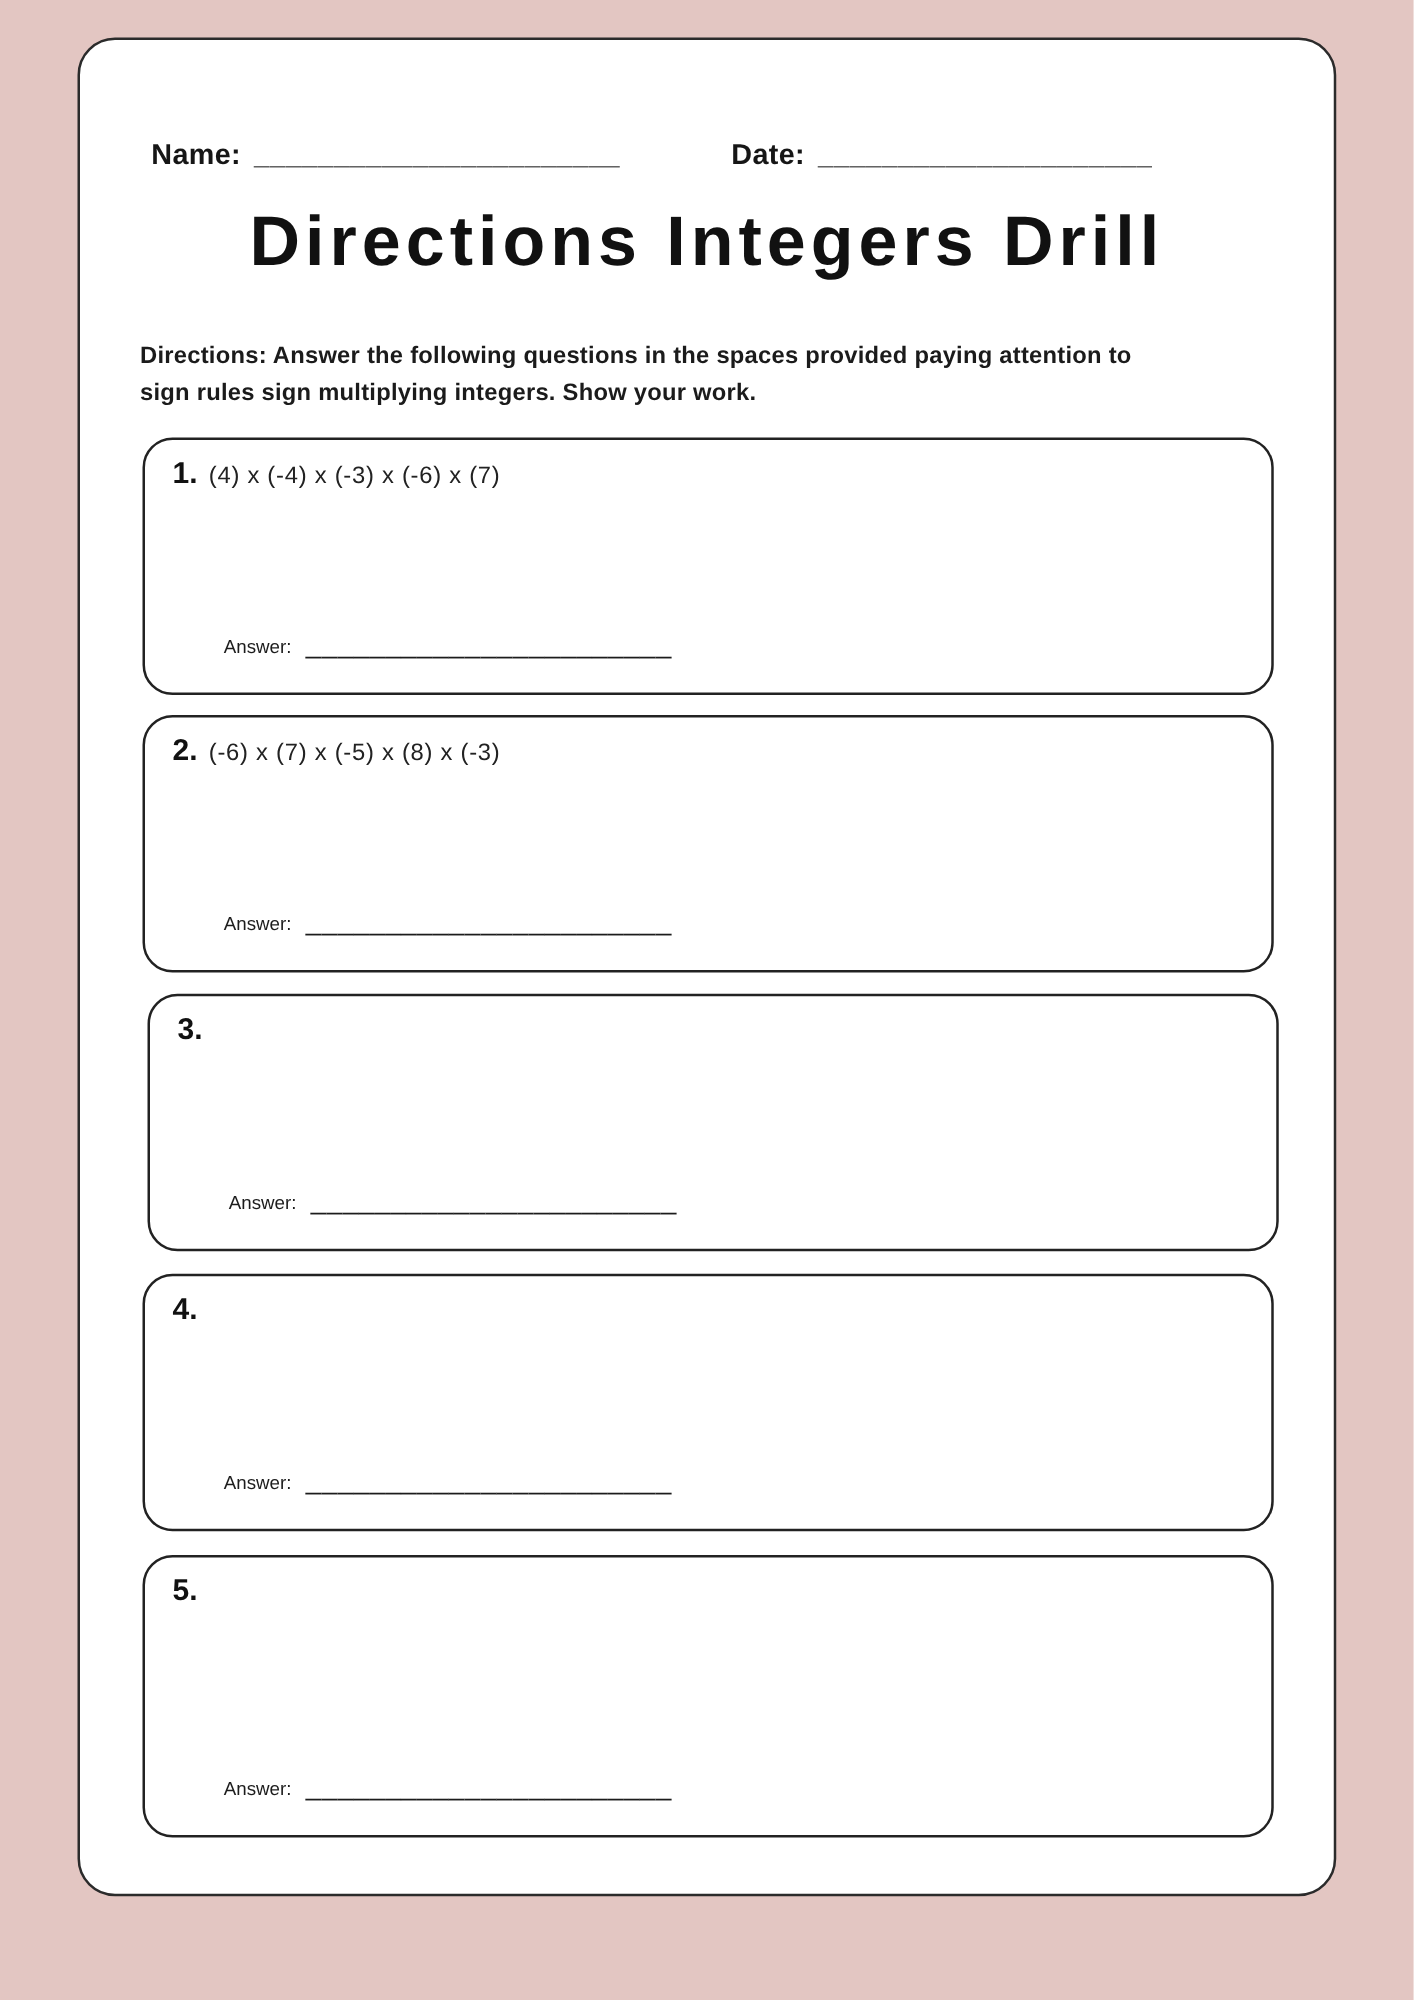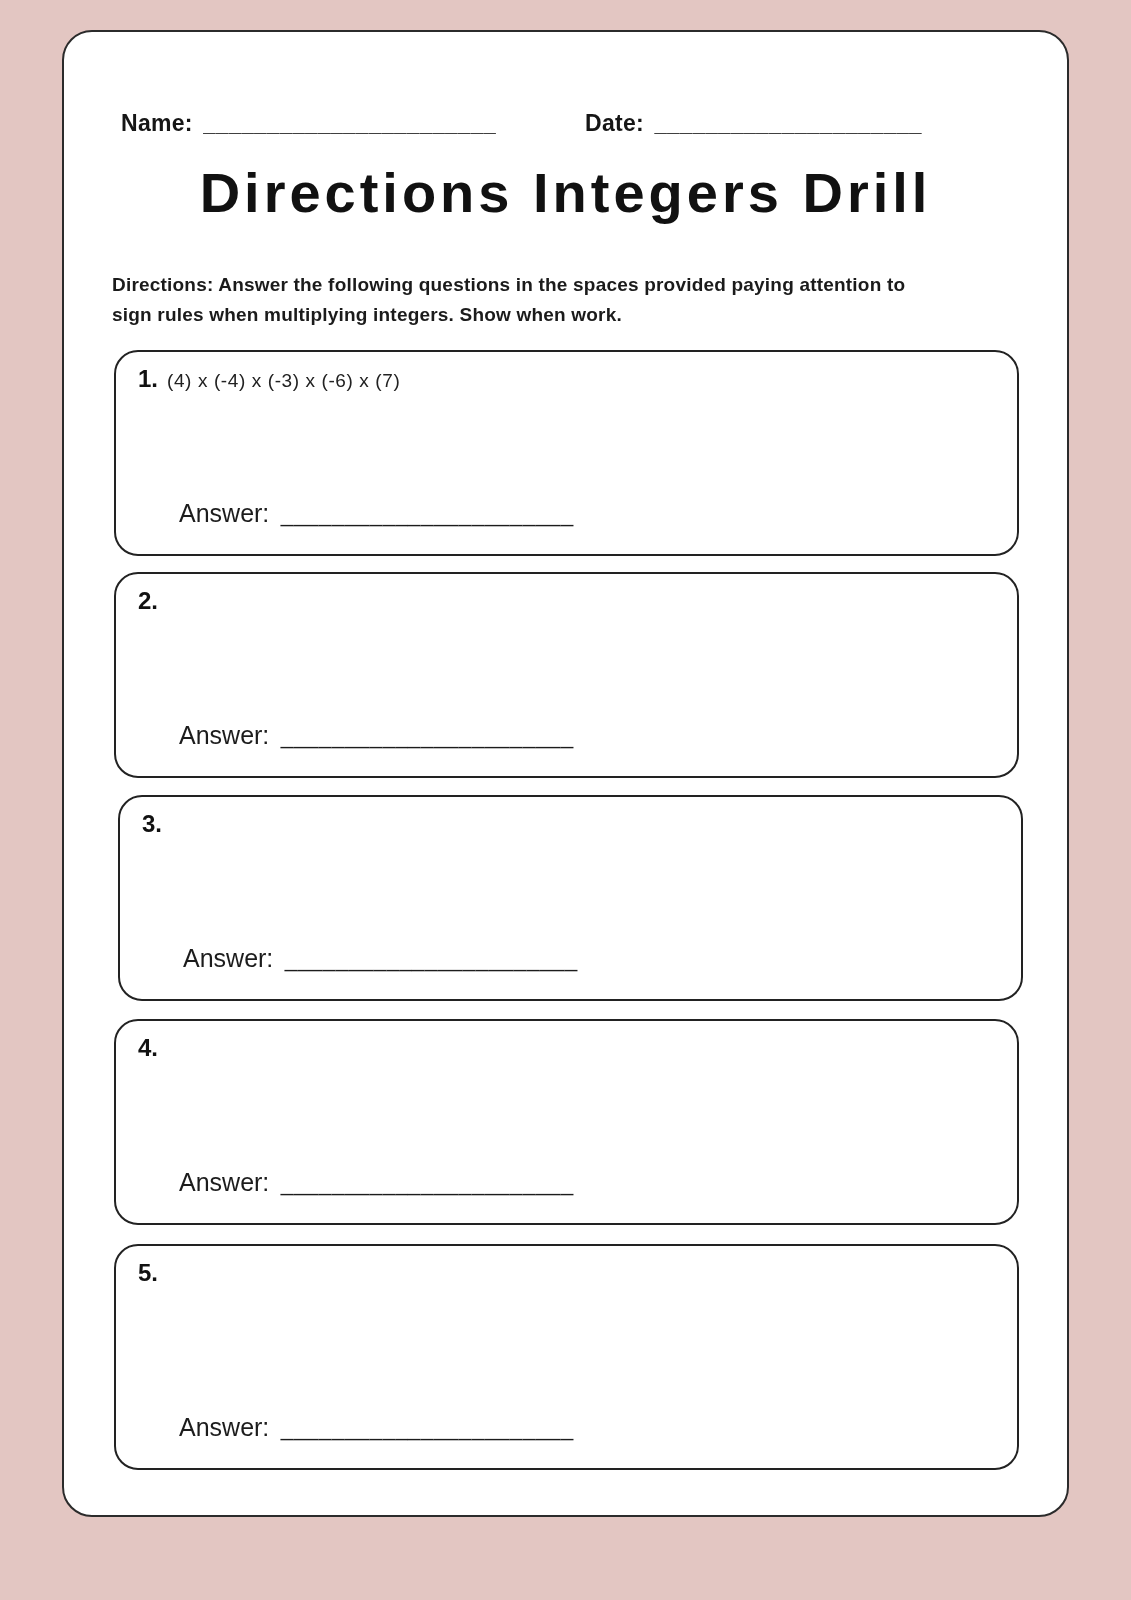--- a/index.html
+++ b/index.html
@@ -71,21 +71,21 @@
   .qnum {
     font-size: 24px; font-weight: bold; color: #111111;
     margin-right: 9px;
   }
   .qbox-4 .qnum { margin-right: 17px; }
   .qexpr {
     font-size: 19px; font-weight: 400; color: #222222;
     letter-spacing: 0.6px;
   }
   .aline { margin-left: 41px; white-space: nowrap; }
-  .alabel { font-size: 25px; color: #1c1c1c; }
+  .alabel { font-size: 15px; color: #1c1c1c; }
   .ablank {
     font-size: 22px; color: #1c1c1c;
     letter-spacing: 0.5px; margin-left: 7px;
   }
 </style>
 </head>
 <body>
 
 <div class="canvas">
   <div class="paper">
@@ -95,38 +95,39 @@
       <span class="blank">_____________________</span>
     </div>
 
     <div class="field field-name">
       <span class="label">Name:</span>
       <span class="blank">_______________________</span>
     </div>
 
     <h1 class="title">Directions Integers Drill</h1>
 
-    <p class="directions">Directions: Answer the following questions in the spaces provided paying attention to sign rules when multiplying integers. Show when work.</p>
+    <p class="directions">Directions: Answer the following questions in the spaces provided paying attention to sign rules sign multiplying integers. Show your work.</p>
 
     <div class="questions">
 
       <div class="qbox qbox-1">
         <div class="qline">
           <span class="qnum">1.</span>
           <span class="qexpr">(4) x (-4) x (-3) x (-6) x (7)</span>
         </div>
         <div class="aline">
           <span class="alabel">Answer:</span>
           <span class="ablank">_______________________</span>
         </div>
       </div>
 
       <div class="qbox qbox-2">
         <div class="qline">
           <span class="qnum">2.</span>
+          <span class="qexpr">(-6) x (7) x (-5) x (8) x (-3)</span>
         </div>
         <div class="aline">
           <span class="alabel">Answer:</span>
           <span class="ablank">_______________________</span>
         </div>
       </div>
 
       <div class="qbox qbox-3">
         <div class="qline">
           <span class="qnum">3.</span>

